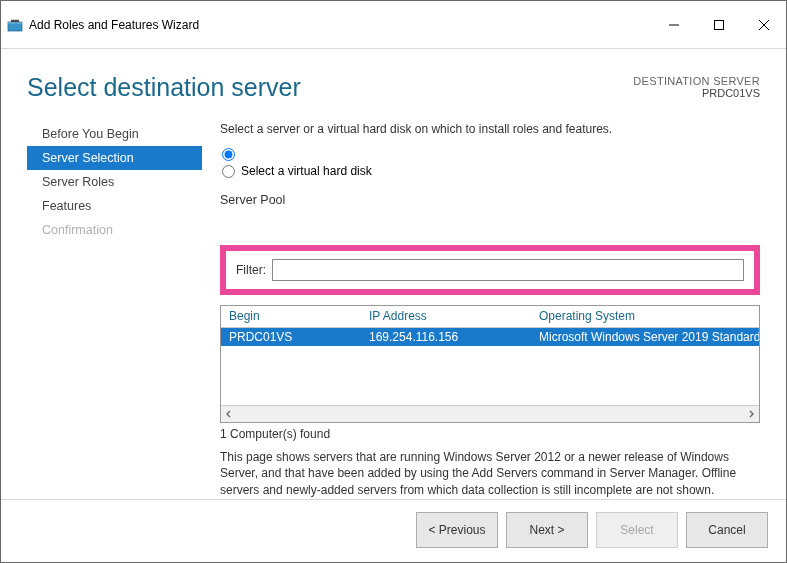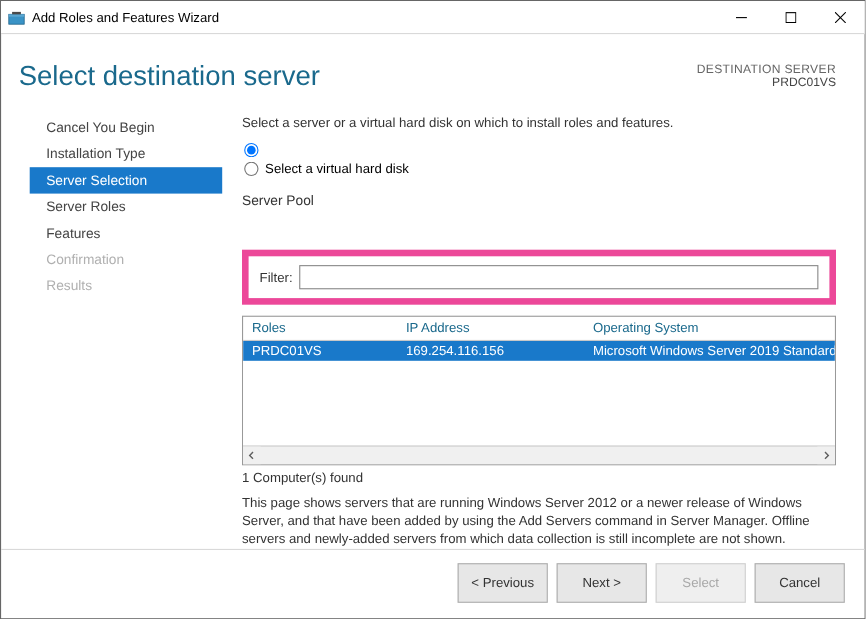--- a/index.html
+++ b/index.html
@@ -15,21 +15,21 @@
     height: 563px;
     border: 1px solid #666;
     box-sizing: border-box;
     display: flex;
     flex-direction: column;
     position: relative;
     background: #fff;
   }
   
   .titlebar {
-    height: 30px;
+    height: 48px;
     display: flex;
     align-items: center;
     border-bottom: 1px solid #d9d9d9;
     padding-left: 6px;
     box-sizing: border-box;
     background: #fff;
   }
   .titlebar .app-icon {
     width: 16px; height: 16px;
     margin-right: 6px;
@@ -51,21 +51,21 @@
     justify-content: center;
     font-size: 10px;
     color: #000;
     border: none;
     background: transparent;
   }
   
   .header {
     display: flex;
     align-items: flex-start;
-    padding: 24px 26px 0 16px;
+    padding: 24px 26px 0 26px;
   }
   .page-title {
     color: #1a698c;
     font-size: 25px;
     font-weight: 300;
     margin: 0;
     flex: 1;
   }
   .dest-box {
     text-align: right;
@@ -283,27 +283,25 @@
     <h1 class="page-title">Select destination server</h1>
     <div class="dest-box">
       <div class="lbl">DESTINATION SERVER</div>
       <div class="val">PRDC01VS</div>
     </div>
   </div>
 
   <div class="body">
 
     <div class="nav">
-      <div class="nav-item">Cancel You Begin</div>
-      <div class="nav-item">Installation Type</div>
+      <div class="nav-item">Before You Begin</div>
       <div class="nav-item active">Server Selection</div>
       <div class="nav-item">Server Roles</div>
       <div class="nav-item">Features</div>
       <div class="nav-item disabled">Confirmation</div>
-      <div class="nav-item disabled">Results</div>
     </div>
 
     <div class="content">
       <div class="instr">Select a server or a virtual hard disk on which to install roles and features.</div>
 
       <label class="radio-row">
         <input type="radio" name="dst" checked="" style="">
       </label>
       <label class="radio-row">
         <input type="radio" name="dst" style="">
@@ -312,21 +310,21 @@
 
       <div class="section-label">Server Pool</div>
 
       <div class="filter-box">
         <label>Filter:</label>
         <input type="text" value="" style="">
       </div>
 
       <div class="grid-wrap">
         <div class="grid-header">
-          <div class="col-name">Roles</div>
+          <div class="col-name">Begin</div>
           <div class="col-ip">IP Address</div>
           <div class="col-os">Operating System</div>
         </div>
         <div class="grid-body">
           <div class="grid-row selected">
             <div class="col-name">PRDC01VS</div>
             <div class="col-ip">169.254.116.156</div>
             <div class="col-os">Microsoft Windows Server 2019 Standard Evaluation</div>
           </div>
         </div>

